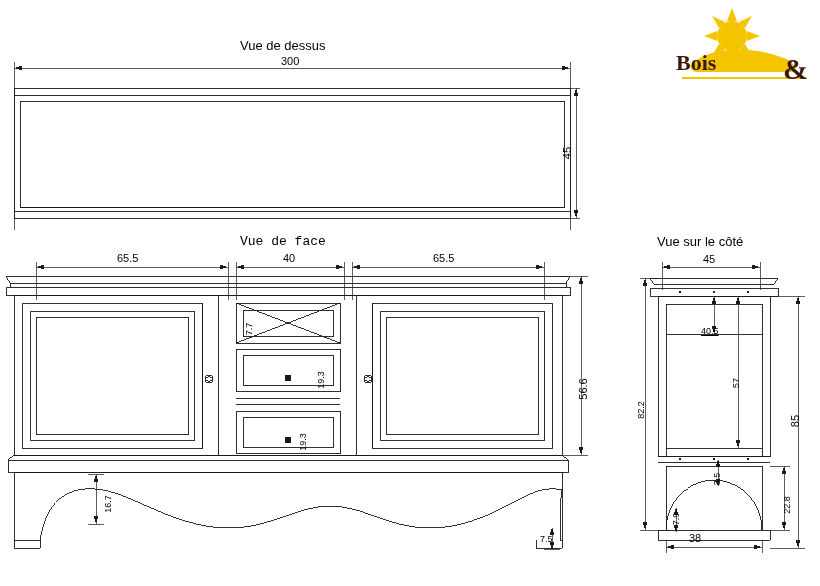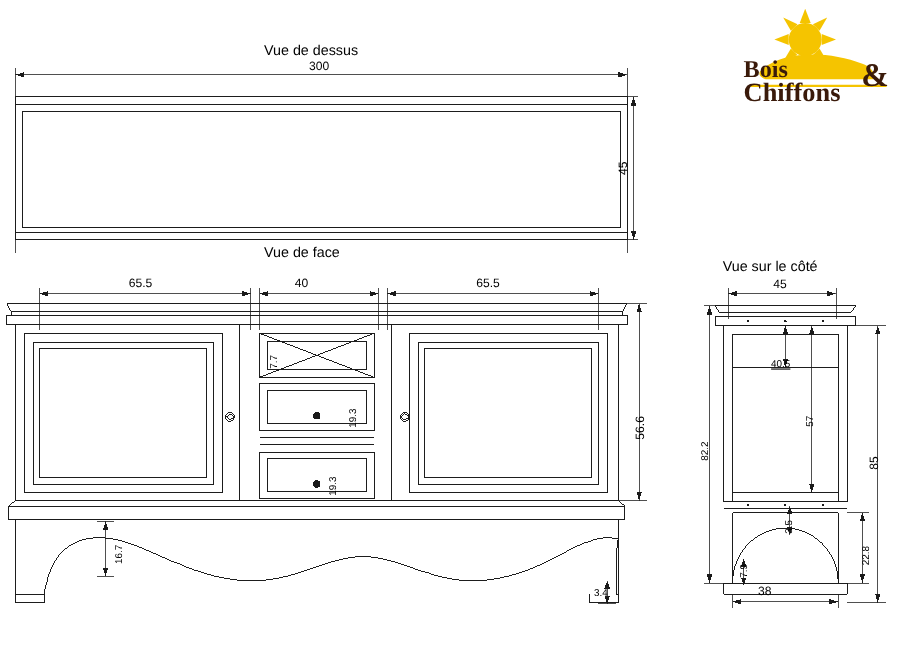--- a/index.html
+++ b/index.html
@@ -242,35 +242,35 @@
         <circle cx="748" cy="292" r="1.1"></circle>
         <circle cx="680" cy="459" r="1.1"></circle>
         <circle cx="714" cy="459" r="1.1"></circle>
         <circle cx="748" cy="459" r="1.1"></circle>
       </g>
 
     </g>
   </svg>
 
   <div class="title" style="left:240px;top:38px;">Vue de dessus</div>
-  <div class="title" style="left:240px;top:222px;">Vue de face</div>
+  <div class="title" style="left:240px;top:234px;font-family:Liberation Mono, monospace;">Vue de face</div>
   <div class="title" style="left:657px;top:234px;">Vue sur le côté</div>
 
   <div class="lbl" style="left:281px;top:55px;">300</div>
   <div class="lbl rot" style="left:561px;top:147px;transform:rotate(-90deg);">45</div>
 
   <div class="lbl" style="left:117px;top:252px;">65.5</div>
-  <div class="lbl" style="left:268px;top:252px;text-align:center;">40</div>
+  <div class="lbl" style="left:283px;top:252px;text-align:center;">40</div>
   <div class="lbl" style="left:433px;top:252px;">65.5</div>
   <div class="lbl rot" style="left:572px;top:383px;transform:rotate(-90deg);">56.6</div>
   <div class="lbl sm rot" style="left:243px;top:324px;transform:rotate(-90deg);">7.7</div>
   <div class="lbl sm rot" style="left:312px;top:375px;transform:rotate(-90deg);">19.3</div>
   <div class="lbl sm rot" style="left:294px;top:437px;transform:rotate(-90deg);">19.3</div>
   <div class="lbl sm rot" style="left:99px;top:499px;transform:rotate(-90deg);">16.7</div>
-  <div class="lbl sm" style="left:540px;top:534px;">3.4</div>
+  <div class="lbl sm" style="left:540px;top:534px;">7.5</div>
 
   <div class="lbl" style="left:703px;top:253px;">45</div>
   <div class="lbl sm" style="left:701px;top:326px;text-decoration:underline;">40.5</div>
   <div class="lbl sm rot" style="left:731px;top:378px;transform:rotate(-90deg);">57</div>
   <div class="lbl sm rot" style="left:632px;top:405px;transform:rotate(-90deg);">82.2</div>
   <div class="lbl rot" style="left:789px;top:415px;transform:rotate(-90deg);">85</div>
   <div class="lbl sm rot" style="left:711px;top:474px;transform:rotate(-90deg);">3.5</div>
   <div class="lbl sm rot" style="left:670px;top:514px;transform:rotate(-90deg);">7.9</div>
   <div class="lbl sm rot" style="left:778px;top:500px;transform:rotate(-90deg);">22.8</div>
   <div class="lbl" style="left:689px;top:532px;">38</div>
@@ -286,17 +286,16 @@
         <path d="M38,10 l7,12 l6,-6 z"></path>
         <path d="M78,50 l-7,-12 l-6,6 z"></path>
         <path d="M38,50 l7,-12 l6,6 z"></path>
         <path d="M20,56 C40,40 80,40 110,52 C118,55 122,60 120,66 L22,66 C16,64 14,60 20,56 Z"></path>
       </g>
       <g stroke="#f5c400" stroke-width="2" fill="none">
         <line x1="8" y1="72" x2="132" y2="72"></line>
       </g>
     </svg>
     <div class="logo-txt1">Bois</div>
-    <div class="logo-txt2">Chiffons</div>
     <div class="logo-amp">&amp;</div>
   </div>
 
 </div>
 
 </body></html>

